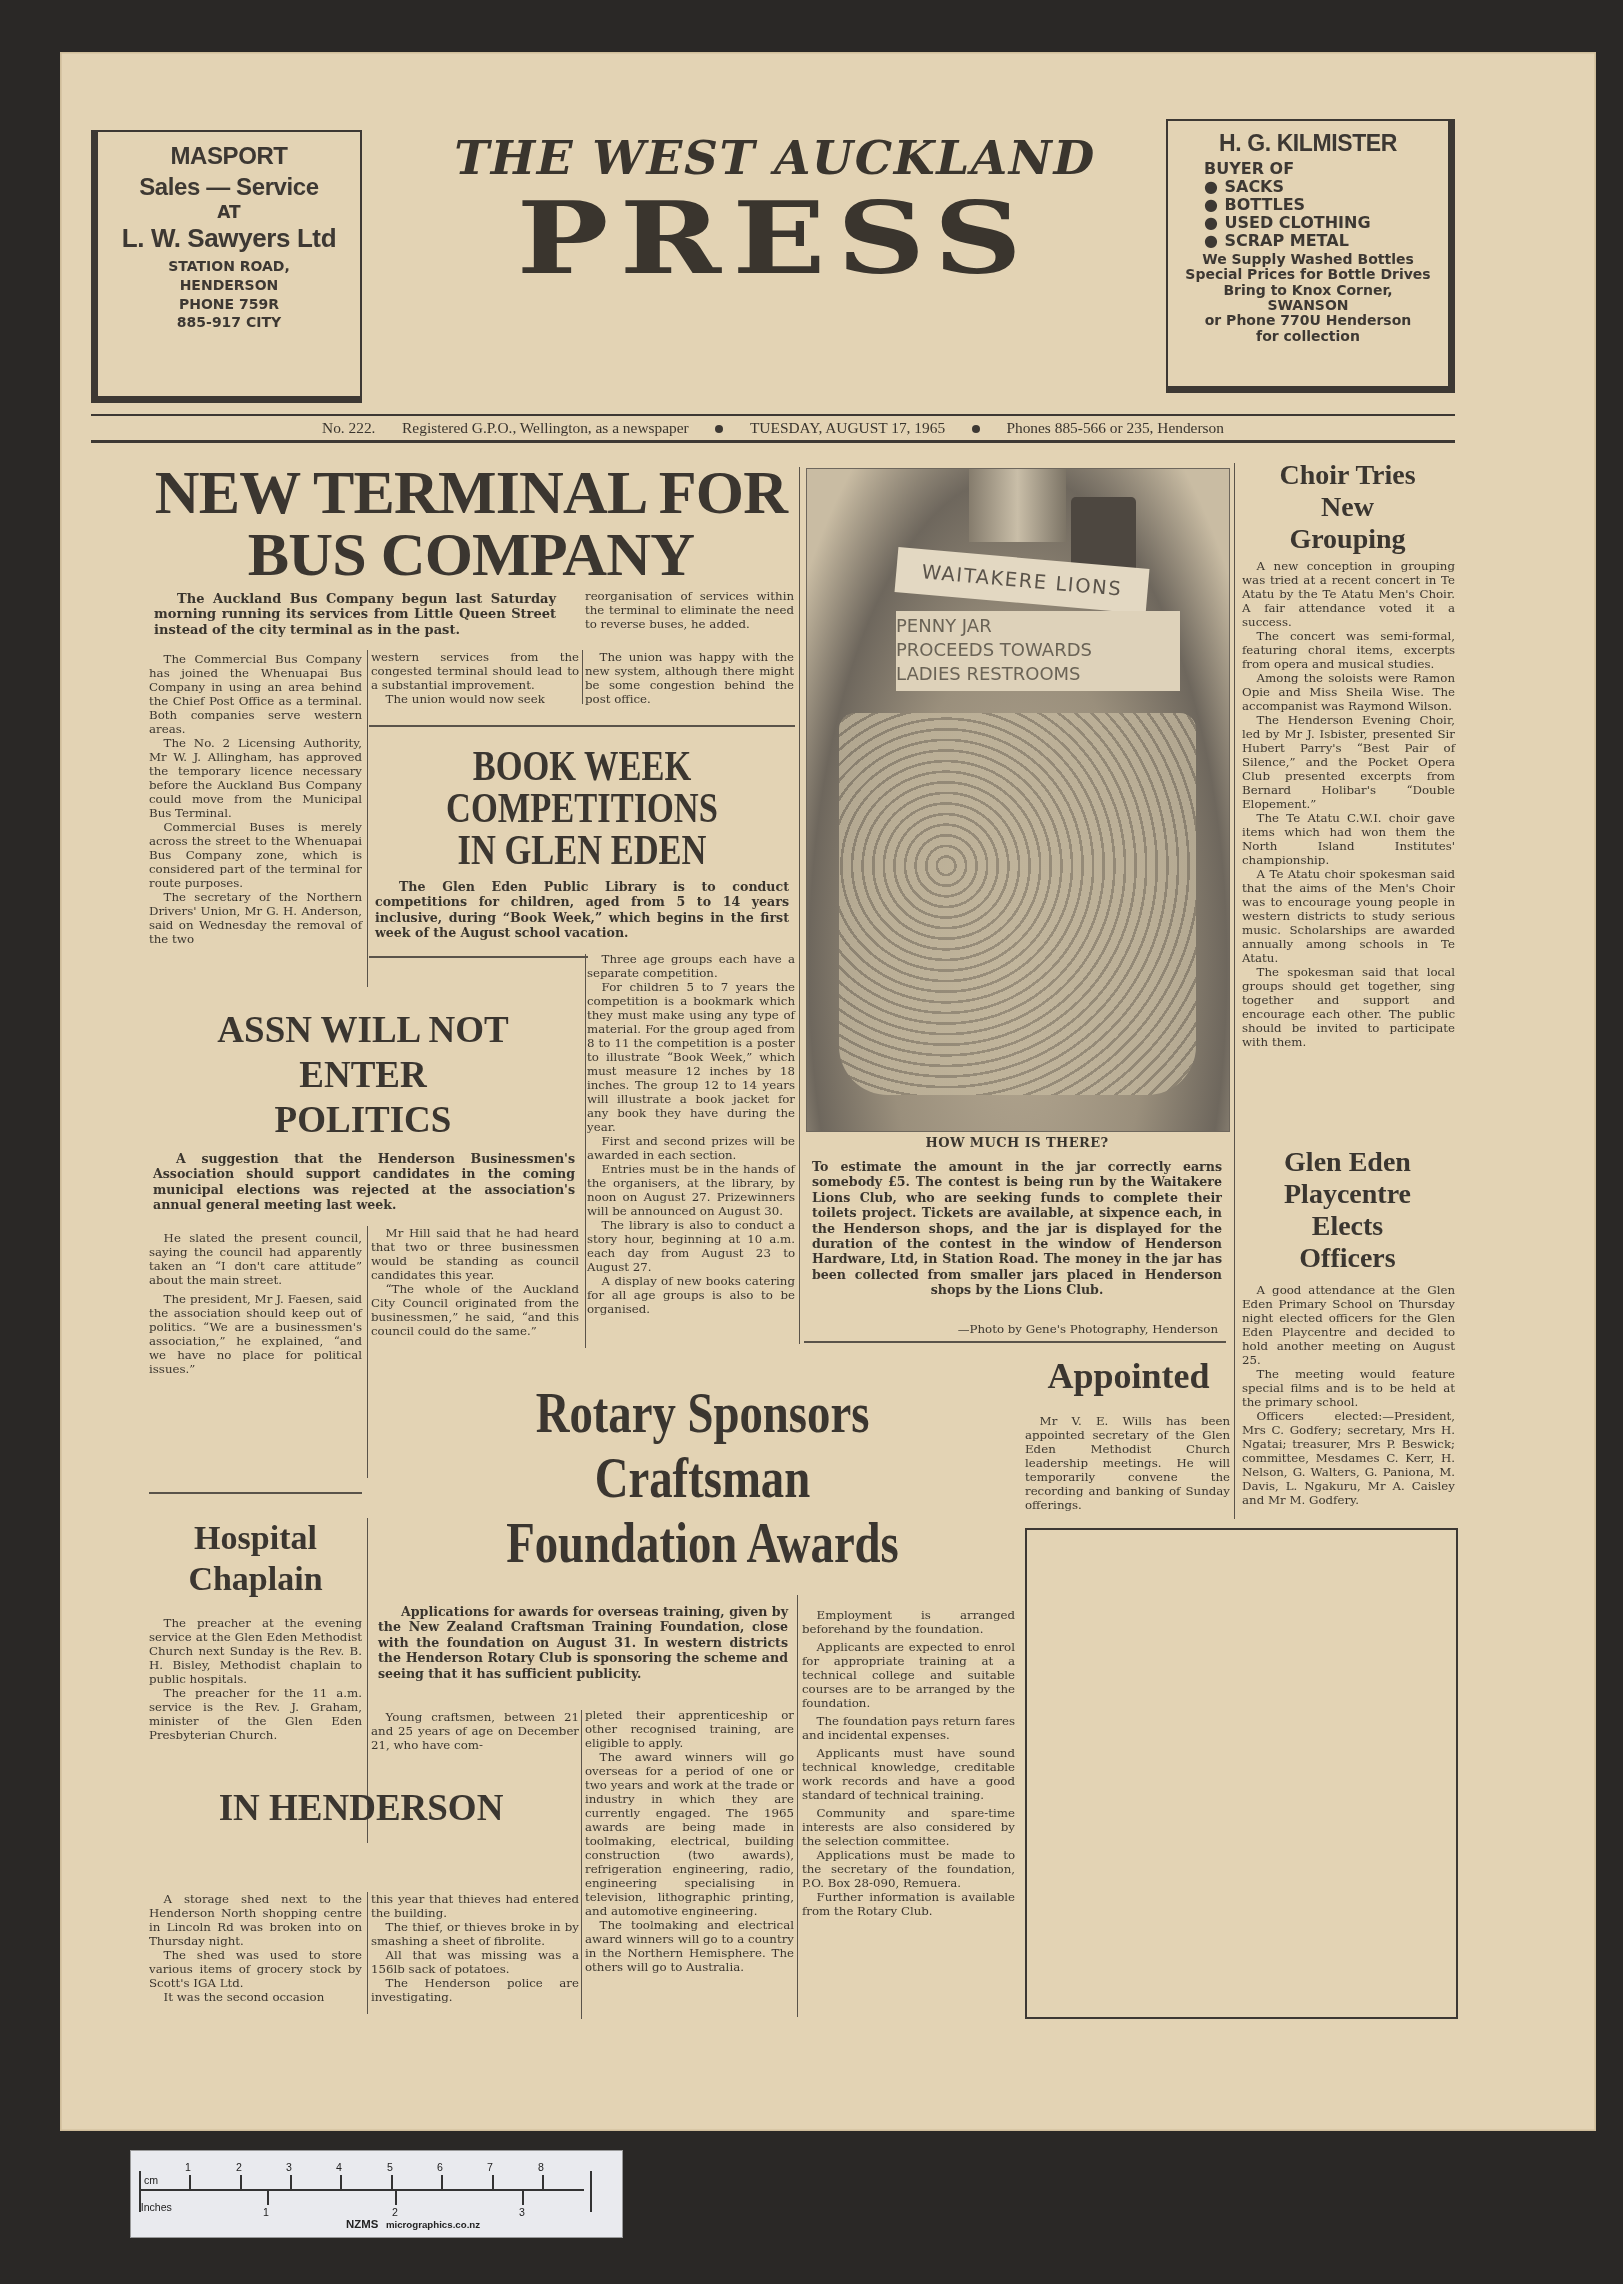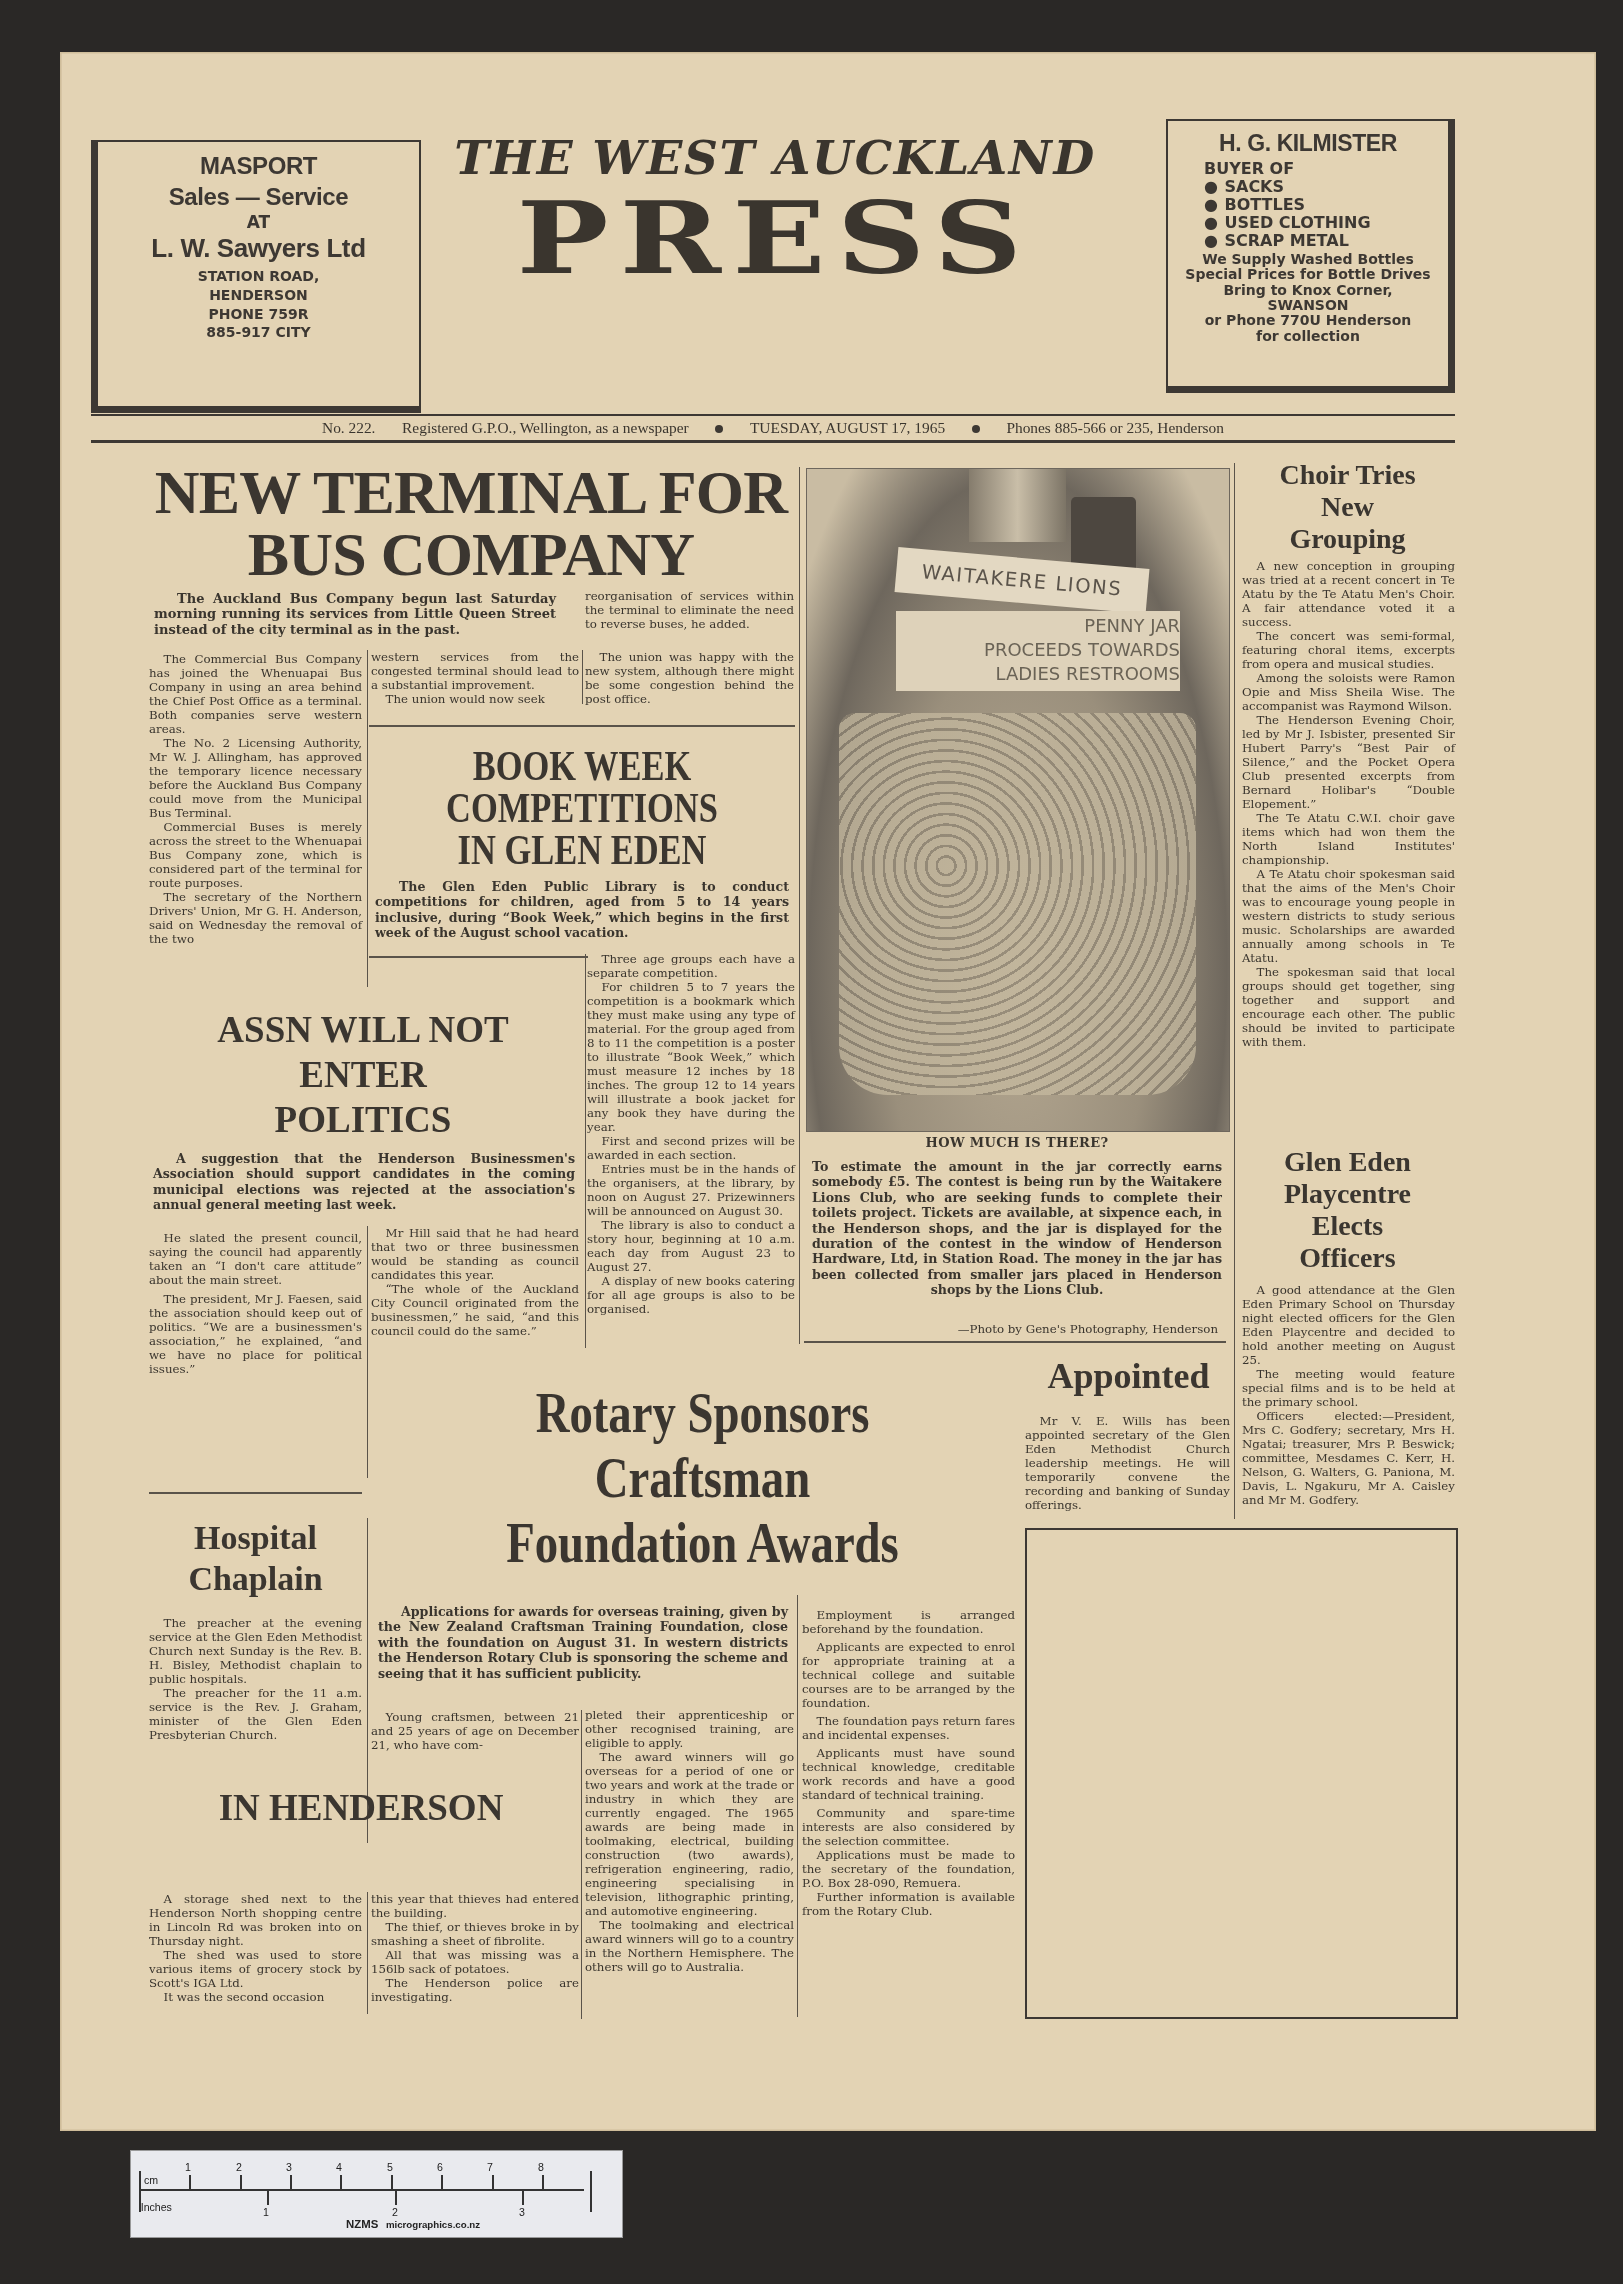--- a/index.html
+++ b/index.html
@@ -1,20 +1,20 @@
 <!DOCTYPE html>
 <html style="font-size:13px"><head>
 <meta charset="utf-8">
 <style>
   html,body{margin:0;padding:0;}
   body{width:1624px;height:2284px;background:#2a2826;position:relative;overflow:hidden;font-family:"Liberation Serif","DejaVu Serif",serif;color:#3a352e;}
   .page{position:absolute;left:60px;top:52px;width:1536px;height:2079px;background:#e3d3b4;box-shadow:0 0 0 1.6px #cfbd9a inset;}
   .abs{position:absolute;}
   .box-ad{border:2.4px solid #3d3833;border-right-width:7.3px;border-bottom-width:7.3px;box-sizing:border-box;text-align:center;font-family:"DejaVu Sans","Liberation Sans",sans-serif;font-weight:bold;color:#3d3833;}
-  .ad-left{left:91px;top:140px;width:330px;height:273px;border-left-width:7.3px;border-right-width:2.4px;}
+  .ad-left{left:91px;top:130px;width:271px;height:273px;border-left-width:7.3px;border-right-width:2.4px;}
   .ad-right{left:1166px;top:119px;width:289px;height:274px;}
   .ad-big{font-size:24px;letter-spacing:-0.4px;line-height:31px;font-family:"Liberation Sans Narrow","Liberation Sans",sans-serif;}
   .ad-med{font-size:17px;line-height:21px;}
   .ad-small{font-size:14px;line-height:15.4px;}
   .bullets{text-align:left;padding-left:36px;font-size:16px;line-height:18px;}
   .bullets div:before{content:"\25CF";margin-right:6.5px;}
   .masthead1{left:369px;top:130px;width:812px;text-align:center;font-family:"DejaVu Serif",serif;font-weight:900;font-style:italic;font-size:47px;letter-spacing:1.6px;color:#3a352e;}
   .masthead2{left:373px;top:188px;width:804px;text-align:center;font-family:"DejaVu Serif",serif;font-weight:900;font-size:122px;line-height:122px;letter-spacing:11.4px;color:#3a352e;transform:scaleY(0.82);transform-origin:top;}
   .dateline{left:91px;top:414px;width:1364px;height:24px;text-align:center;font-size:15.4px;line-height:24px;border-top:2.4px solid #3d3833;border-bottom:3.2px solid #3d3833;}
   .dateline span{margin:0 11.4px;}
@@ -25,21 +25,21 @@
   .body{font-family:"DejaVu Serif",serif;font-size:11.8px;line-height:14px;text-align:justify;}
   .body p{margin:0;text-indent:14.6px;}
   .col-rule{position:absolute;width:0.8px;background:#5a534a;}
   .hr{position:absolute;height:1.6px;background:#5a534a;}
   .photo{left:806px;top:468px;width:422px;height:662px;background:
       radial-gradient(ellipse at 50% 75%, #b7aa93 0%, #9a8f7c 45%, #6e675d 70%, #c9bca3 90%);
       border:0.8px solid #6e675d;overflow:hidden;}
   .jar-neck{position:absolute;left:162px;top:0;width:97px;height:73px;background:linear-gradient(90deg,#857c6d,#c9bea8,#7c7466);}
   .jar-cap{position:absolute;left:264px;top:28px;width:65px;height:89px;background:#4d4740;border-radius:4.9px;}
   .jar-label1{position:absolute;left:89px;top:89px;width:252px;height:45px;background:#e3d8c2;transform:rotate(5deg);font-family:"DejaVu Sans",sans-serif;font-size:19.5px;color:#5a534a;text-align:center;line-height:45px;letter-spacing:1.6px;}
-  .jar-label2{position:absolute;left:89px;top:142px;width:284px;height:77px;background:#ded2ba;font-family:"DejaVu Sans",sans-serif;font-size:18px;color:#6a6356;text-align:right;line-height:24px;padding-top:3.2px;}
+  .jar-label2{position:absolute;left:89px;top:142px;width:284px;height:77px;background:#ded2ba;font-family:"DejaVu Sans",sans-serif;font-size:18px;color:#6a6356;text-align:left;line-height:24px;padding-top:3.2px;}
   .coins{position:absolute;left:32px;top:244px;width:357px;height:382px;background:repeating-radial-gradient(circle at 30% 40%, #c5b99f 0 8px, #8f8573 8px 10.6px);opacity:0.75;border-radius:16px 16px 49px 49px;}
   .caption-title{font-family:"DejaVu Serif",serif;font-weight:bold;font-size:13px;text-align:center;letter-spacing:0.4px;}
   .empty-box{left:1025px;top:1528px;width:433px;height:491px;border:2.4px solid #3d3833;box-sizing:border-box;}
   .ruler{left:130px;top:2150px;width:491px;height:86px;background:#e9eaee;border:0.8px solid #999;}
   .ruler .lbl{position:absolute;font-family:"Liberation Sans",sans-serif;font-size:10.6px;color:#222;}
   .ruler .line{position:absolute;left:8px;top:38px;width:445px;height:1.6px;background:#333;}
   .tick{position:absolute;width:1.6px;background:#333;}
   .nzms{position:absolute;left:171px;top:67px;font-family:"Liberation Sans",sans-serif;font-size:9.7px;font-weight:bold;color:#222;}
   .nzms b{font-size:11.4px;margin-right:4.9px;margin-left:44px;}
 </style>

